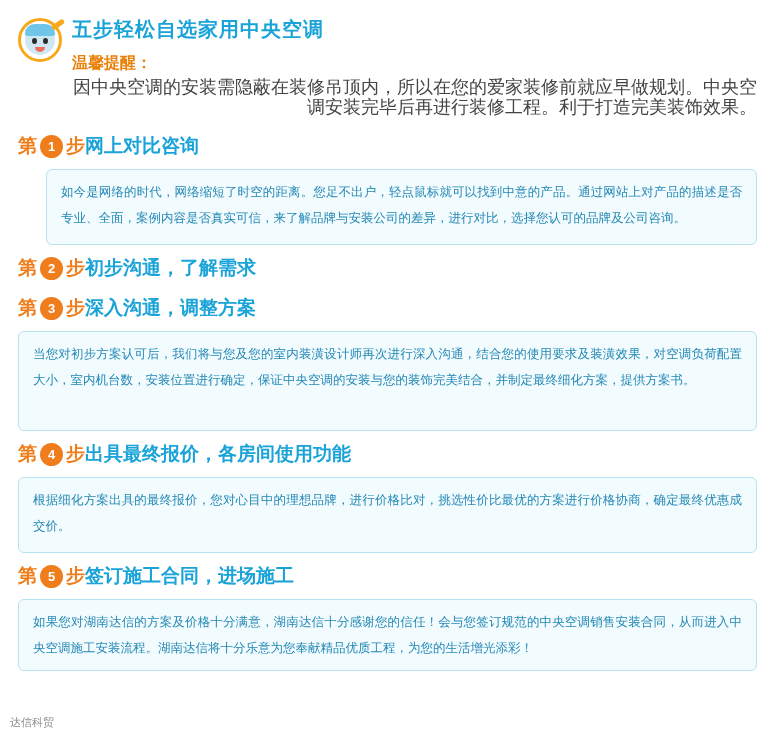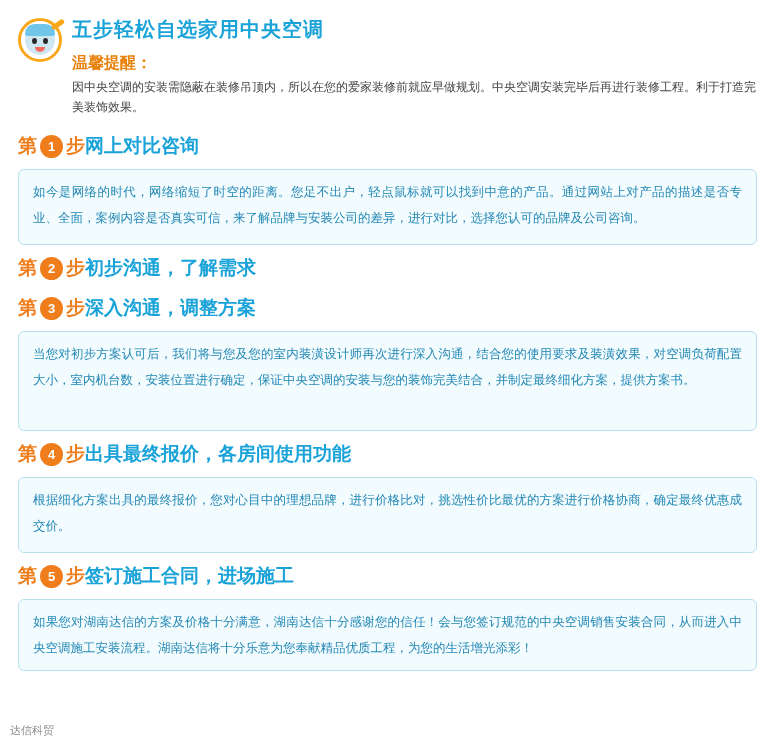--- a/index.html
+++ b/index.html
@@ -99,23 +99,24 @@
   }
   .tip-title {
     margin-top: 8px;
     font-size: 16px;
     font-weight: bold;
     color: #e8820c;
     line-height: 22px;
   }
   .tip-body {
     margin-top: 3px;
-    font-size: 12px;
+    font-size: 18px;
     color: #444;
     line-height: 20px;
+    text-align: right;
   }
 
   
   .steps {
     padding: 6px 18px 0 18px;
   }
   .step {
     margin-bottom: 6px;
   }
   .step-head {
@@ -154,31 +155,31 @@
     border: 1px solid #b9e2f1;
     border-radius: 6px;
     background: #f2fbfe;
     color: #2388b5;
     font-size: 12.5px;
     line-height: 26px;
     padding: 9px 14px;
     box-sizing: border-box;
     text-align: justify;
   }
-  .step-body.h1 { min-height: 76px; }
+  .step-body.h1 { min-height: 76px; margin-left: 28px; }
   .step-body.h2 { min-height: 100px; }
   .step-body.h3 { min-height: 100px; }
   .step-body.h4 { min-height: 76px; }
   .step-body.h5 { min-height: 64px; }
 
   
   .footer {
     position: absolute;
     left: 0;
-    bottom: 4px;
+    bottom: 12px;
     padding: 0 10px;
     font-size: 11px;
     color: #8a8a8a;
     line-height: 16px;
   }
 </style>
 </head>
 <body>
 
 <div class="page">

